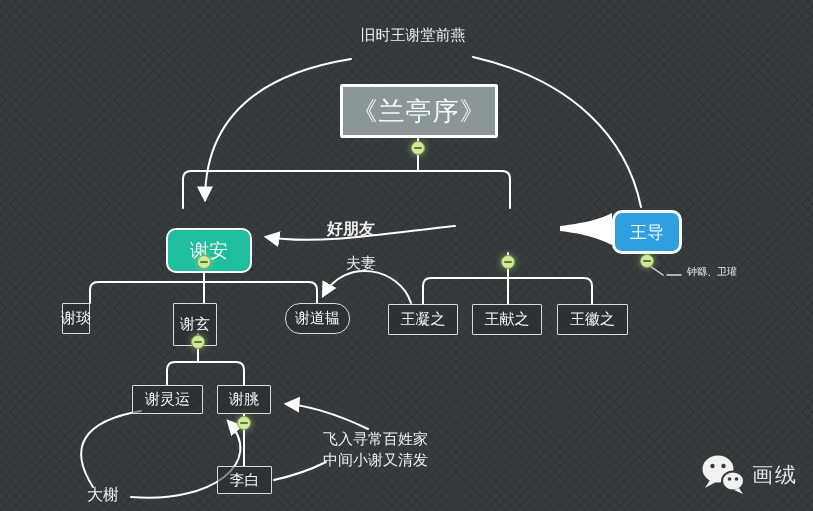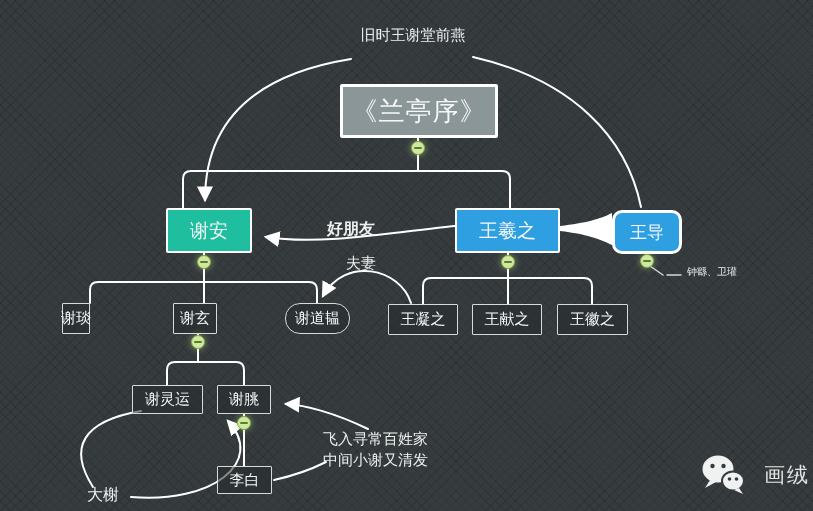--- a/index.html
+++ b/index.html
@@ -11,39 +11,39 @@
       repeating-linear-gradient(45deg, rgba(0,0,0,0.10) 0 1px, transparent 1px 7px),
       repeating-linear-gradient(-45deg, rgba(0,0,0,0.10) 0 1px, transparent 1px 7px);
   }
   #wires{position:absolute;left:0;top:0;z-index:1;}
   .node{
     position:absolute;z-index:3;box-sizing:border-box;
     display:flex;align-items:center;justify-content:center;
     color:#f6f7f7;white-space:nowrap;cursor:default;
   }
   .node--root{border:3px solid #ffffff;font-size:26px;letter-spacing:1px;border-radius:2px;}
-  .node--main{border:2px solid #ffffff;font-size:19px;border-radius:2px;}
+  .node--main{border:2px solid #ffffff;font-size:19px;border-radius:10px;margin-top:20px;}
   .node--rounded{border:3px solid #ffffff;border-radius:10px;font-size:17px;}
   .node--child{
     border:1px solid #d9dbdb;background:rgba(39,43,46,0.55);
     font-size:15px;border-radius:1px;
   }
   .label{
     position:absolute;z-index:4;color:#eef0ef;white-space:nowrap;
   }
   .minus{
     position:absolute;z-index:5;width:14px;height:14px;border-radius:50%;
     background:#cfe99e;border:1px solid #86a551;box-sizing:border-box;
     box-shadow:0 0 7px rgba(190,230,130,0.55);cursor:pointer;
   }
   .minus::after{
     content:"";position:absolute;left:2px;right:2px;top:50%;margin-top:-1px;
     height:2px;background:#5d7c33;border-radius:1px;
   }
-  .watermark{position:absolute;z-index:4;display:flex;align-items:center;gap:18px;}
+  .watermark{position:absolute;z-index:4;display:flex;align-items:center;gap:6px;}
   .watermark-text{color:#e3e5e4;font-size:21px;letter-spacing:2px;}
 </style>
 </head>
 <body>
 
 <div id="stage">
 
   <svg id="wires" width="813" height="511" viewBox="0 0 813 511">
     <defs>
       <marker id="arw" viewBox="0 0 10 10" refX="8.5" refY="5" markerWidth="8" markerHeight="8" orient="auto">
@@ -97,33 +97,30 @@
   </div>
 
   <div class="node node--root" style="left: 340px; top: 84px; width: 158px; height: 54px; background-color: rgb(139, 150, 152);">
     <span>《兰亭序》</span>
   </div>
 
   <div class="node node--main" style="left: 166px; top: 208px; width: 86px; height: 45px; background-color: rgb(31, 190, 159);">
     <span>谢安</span>
   </div>
 
-  <div class="node node--main" style="left: 455px; top: 208px; width: 105px; height: 45px; background-color: rgb(46, 159, 224);">
-    <span>王羲之</span>
-  </div>
 
   <div class="node node--rounded" style="left: 612px; top: 210px; width: 70px; height: 44px; background-color: rgb(46, 159, 224);">
     <span>王导</span>
   </div>
 
   <div class="node node--child" style="left:62px;top:303px;width:28px;height:31px;">
     <span>谢琰</span>
   </div>
 
-  <div class="node node--child" style="left:173px;top:303px;width:44px;height:31px;">
+  <div class="node node--child" style="left:173px;top:303px;width:44px;height:43px;">
     <span>谢玄</span>
   </div>
 
   <div class="node node--child" style="left:285px;top:303px;width:65px;height:31px;border-radius:15px;">
     <span>谢道韫</span>
   </div>
 
   <div class="node node--child" style="left:388px;top:304px;width:70px;height:31px;text-align:center;">
     <span>王凝之</span>
   </div>

